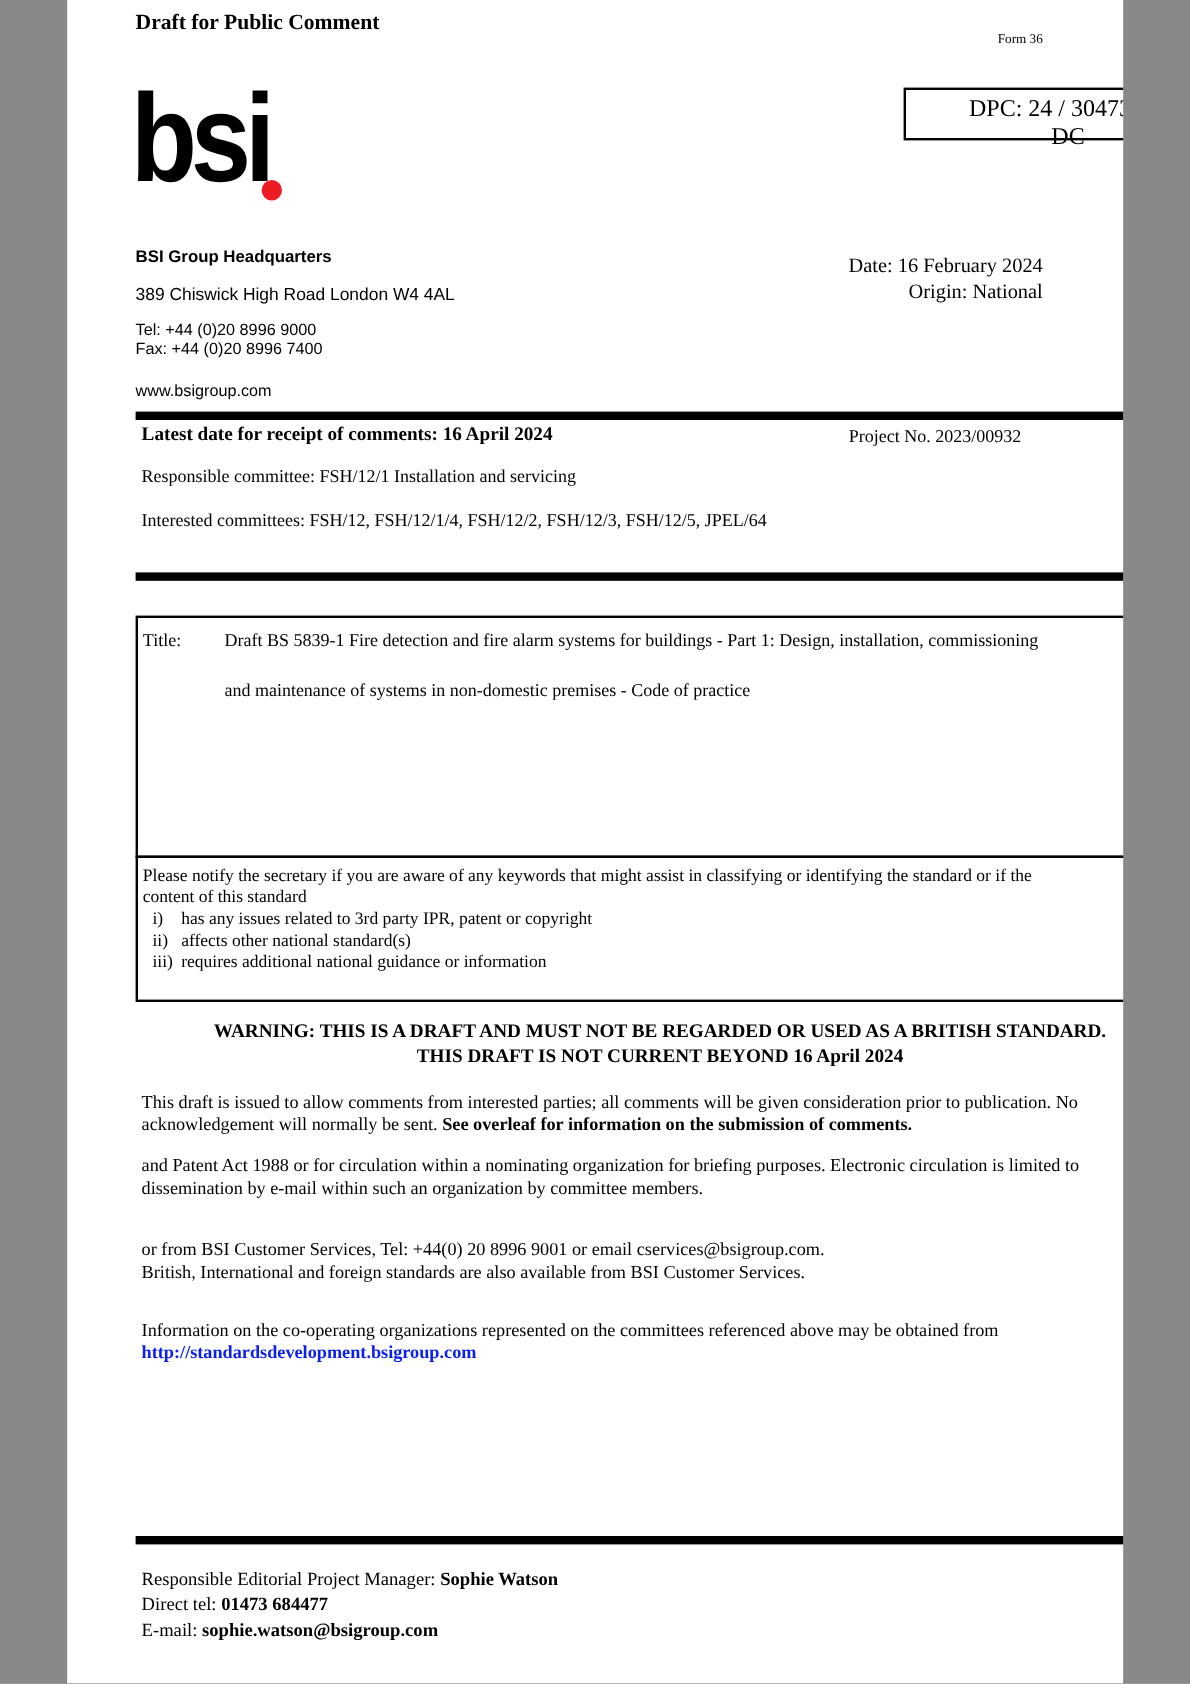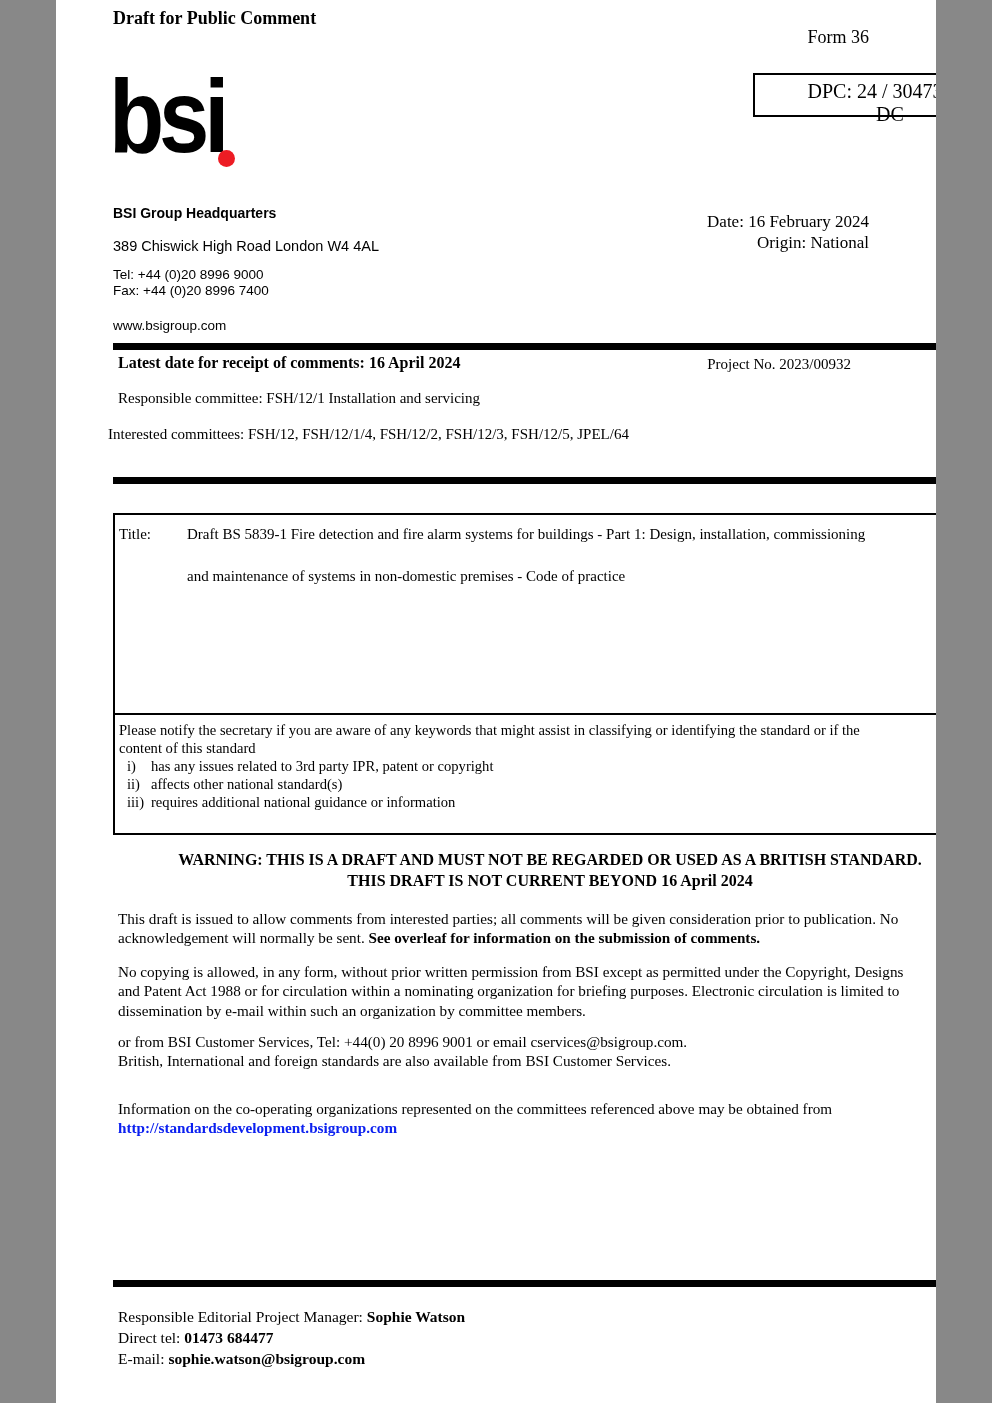--- a/index.html
+++ b/index.html
@@ -4,21 +4,21 @@
 <style>
   html,body{margin:0;padding:0;background:#888;}
   .page{position:relative;width:880px;height:1403px;background:#ffffff;color:#000;overflow:hidden;margin:0 auto;}
   .abs{position:absolute;}
   .serif{font-family:"Liberation Serif",serif;}
   .sans{font-family:"Liberation Sans",sans-serif;}
   .b{font-weight:bold;}
   .nw{white-space:nowrap;}
 
   .hdr-left{left:57px;top:8px;font-size:18px;}
-  .hdr-right{right:67px;top:27px;font-size:18px;}
+  .hdr-right{right:67px;top:27px;font-size:11px;}
 
   .dpc-box{left:697px;top:73px;width:235px;height:44px;border:2px solid #000;box-sizing:border-box;text-align:center;font-size:20px;padding-top:5px;padding-left:39px;}
 
   .logo{left:53px;top:66px;font-size:104px;font-weight:bold;letter-spacing:-6px;line-height:100px;transform:scaleX(0.87);transform-origin:left top;}
   .logo-dot{left:162px;top:150px;width:17px;height:17px;border-radius:50%;background:#ED1C24;}
 
   .org{left:57px;top:205px;font-size:14px;}
   .addr{left:57px;top:238px;font-size:14.5px;}
   .telln{left:57px;top:267px;font-size:13.5px;}
   .faxln{left:57px;top:283px;font-size:13.5px;}
@@ -26,21 +26,21 @@
 
   .dateln{right:67px;top:212px;font-size:17px;}
   .originln{right:67px;top:233px;font-size:17px;}
 
   .bar{left:57px;width:874px;height:7px;background:#000;}
   .bar1{top:343px;} .bar2{top:477px;} .bar3{top:1280px;}
 
   .latest{left:62px;top:354px;font-size:16px;}
   .projno{right:85px;top:356px;font-size:15px;}
   .respcom{left:62px;top:390px;font-size:15px;text-align:right;}
-  .intcom{left:52px;top:426px;font-size:15px;text-align:center;}
+  .intcom{left:62px;top:426px;font-size:15px;text-align:center;}
 
   .title-box{left:57px;top:513px;width:874px;height:202px;border:2px solid #000;box-sizing:border-box;}
   .title-label{left:4px;top:11px;font-size:15px;}
   .title-l1{left:72px;top:11px;font-size:15px;}
   .title-l2{left:72px;top:53px;font-size:15px;}
 
   .kw-box{left:57px;top:713px;width:874px;height:122px;border:2px solid #000;box-sizing:border-box;}
   .kw-text{left:4px;top:6px;right:4px;font-size:14.6px;line-height:18px;}
   .kw-item{padding-left:8px;}
   .kw-marker{display:inline-block;min-width:24px;}
@@ -117,21 +117,20 @@
     <div class="nw">WARNING: THIS IS A DRAFT AND MUST NOT BE REGARDED OR USED AS A BRITISH STANDARD.</div>
     <div class="nw">THIS DRAFT IS NOT CURRENT BEYOND 16 April 2024</div>
   </div>
 
   <div class="abs para p1 serif">
     <div class="nw">This draft is issued to allow comments from interested parties; all comments will be given consideration prior to publication.  No</div>
     <div class="nw"><span>acknowledgement will normally be sent. </span><span class="b">See overleaf for information on the submission of comments.</span></div>
   </div>
 
   <div class="abs para p2 serif">
-    <div class="nw">No copying is allowed, in any form, without prior written permission from BSI except as permitted under the Copyright, Designs</div>
     <div class="nw">and Patent Act 1988 or for circulation within a nominating organization for briefing purposes.  Electronic circulation is limited to</div>
     <div class="nw">dissemination by e-mail within such an organization by committee members.</div>
   </div>
 
   <div class="abs para p3 serif">
     <div class="nw">or from BSI Customer Services, Tel: +44(0) 20 8996 9001 or email cservices@bsigroup.com.</div>
     <div class="nw">British, International and foreign standards are also available from BSI Customer Services.</div>
   </div>
 
   <div class="abs para p4 serif">

